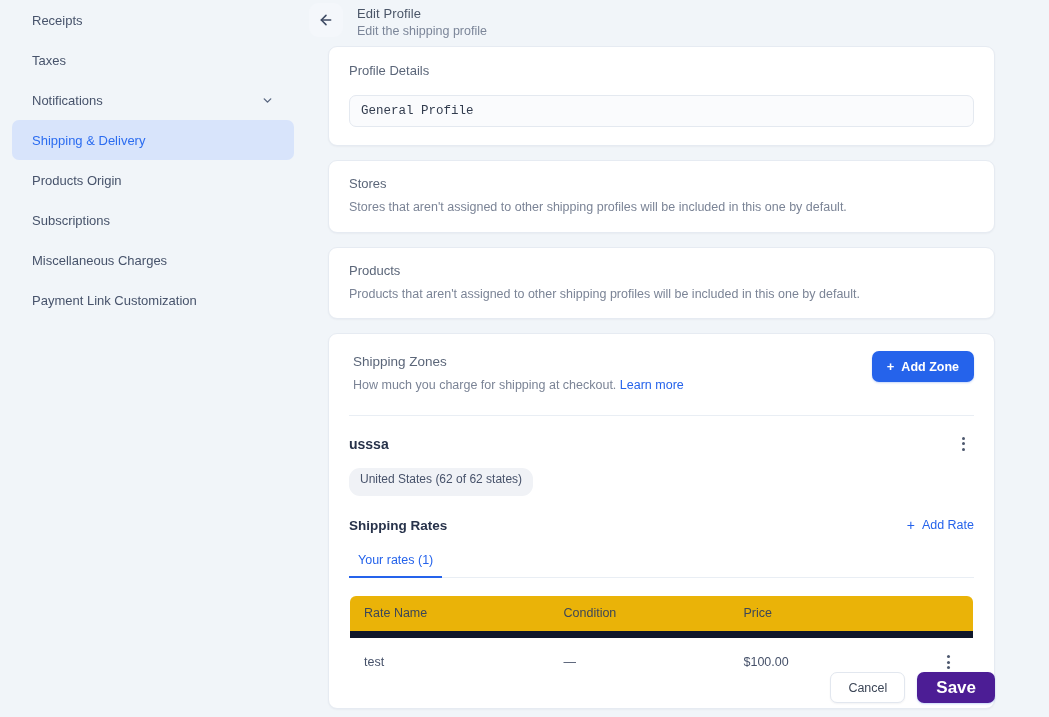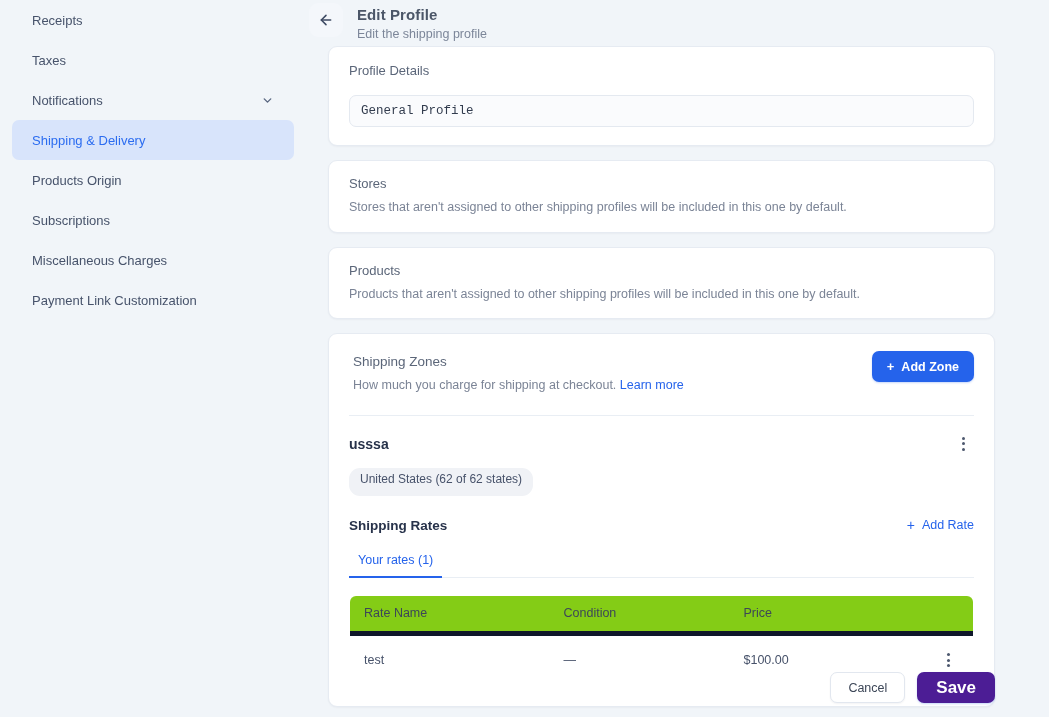--- a/index.html
+++ b/index.html
@@ -87,22 +87,22 @@
     justify-content: center;
     cursor: pointer;
     flex: 0 0 34px;
     margin-left: 1px;
     margin-top: 1px;
   }
   .back-arrow { width: 16px; height: 16px; color: #3d4a63; display: block; }
 
   .header-text { margin-left: 14px; padding-top: 4px; }
   .header-title {
-    font-size: 15px;
-    font-weight: 700;
+    font-size: 13px;
+    font-weight: 400;
     color: #4b5668;
     line-height: 1.25;
     letter-spacing: .1px;
   }
   .header-sub {
     font-size: 12.5px;
     color: #7c8699;
     line-height: 1.35;
     margin-top: 1px;
   }
@@ -302,22 +302,22 @@
     margin-top: 17px;
     overflow: hidden;
     background: #fff;
   }
   .table th {
     text-align: left;
     font-size: 12.5px;
     font-weight: 400;
     color: #3d4758;
     padding: 10px 14px 11px 14px;
-    background: #84cc16;
-    border-bottom: 5px solid #0f172a;
+    background: #eab308;
+    border-bottom: 7px solid #0f172a;
   }
   .table td {
     font-size: 12.5px;
     color: #47526a;
     padding: 13px 14px 14px 14px;
   }
   .col-name { width: 200px; }
   .col-cond { width: 180px; }
   .col-price { width: auto; }
   .col-act { width: 44px; text-align: right; }

